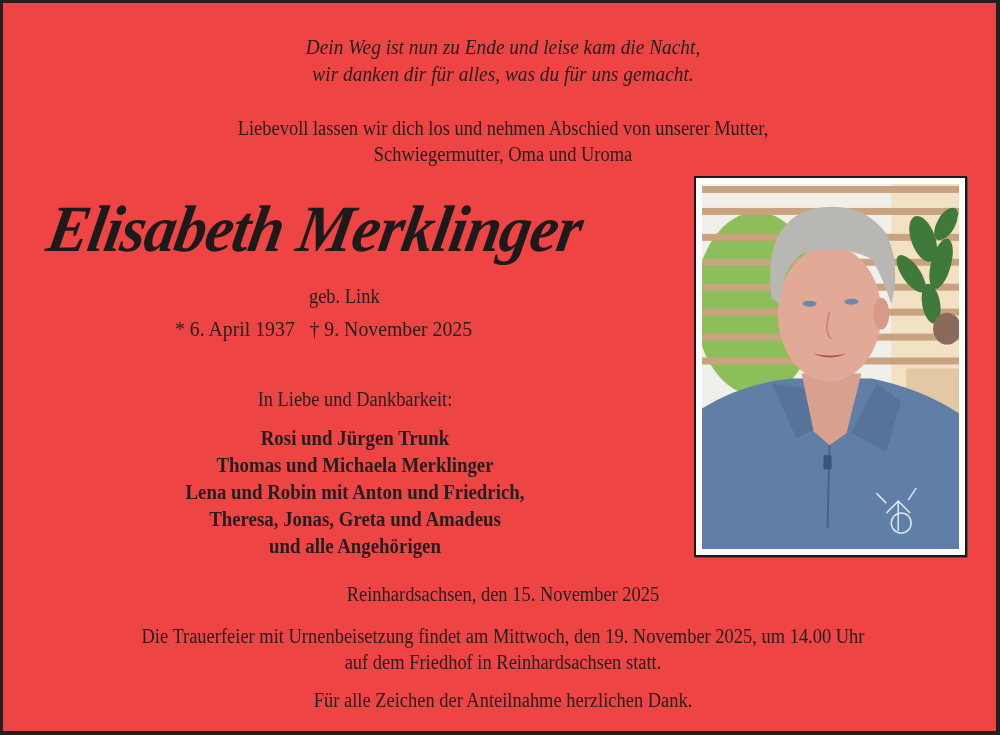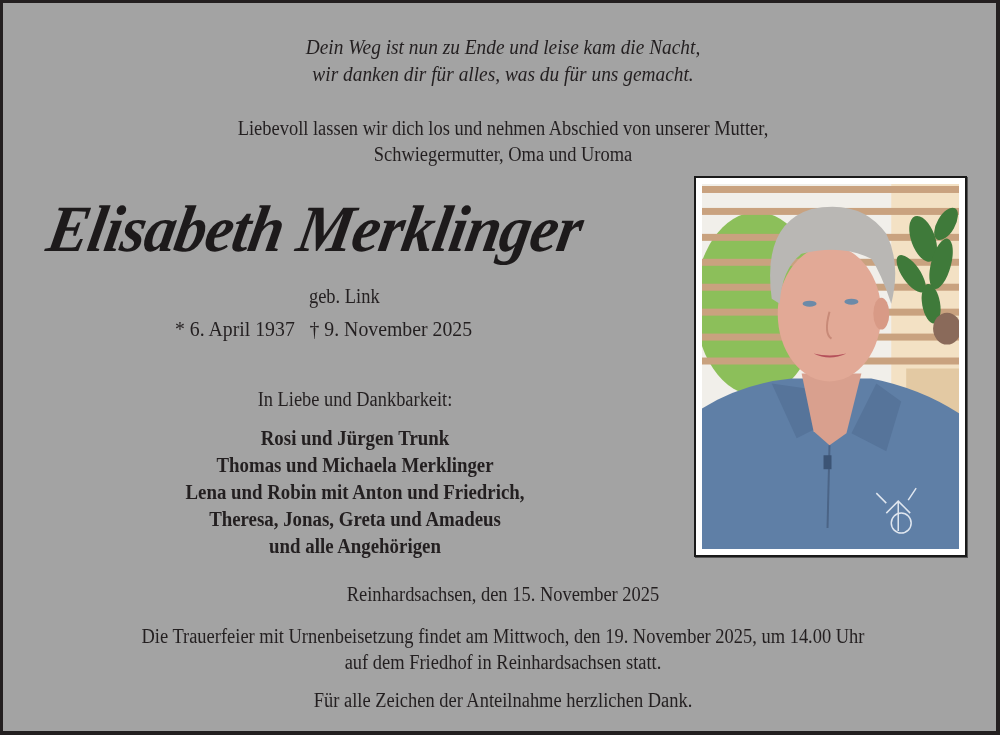--- a/index.html
+++ b/index.html
@@ -1,21 +1,21 @@
 <!DOCTYPE html>
 <html><head>
 <meta charset="utf-8">
 <style>
   html, body { margin: 0; padding: 0; background: #ffffff; }
   body { width: 1000px; height: 735px; overflow: hidden; position: relative; }
   .card {
     position: absolute; left: 0; top: 0;
     width: 1000px; height: 735px; box-sizing: border-box;
     border: 3px solid #231f20; border-right-width: 4px; border-bottom-width: 4px;
-    background: #a3a3a3;
+    background: #ef4444;
     color: #231f20;
     font-family: "Liberation Serif", "DejaVu Serif", serif;
     padding-left: 44px;
   }
   .line {
     position: absolute; white-space: nowrap;
     transform-origin: center top;
   }
   .center-full { left: 0; width: 1000px; text-align: center; }
   .verse { font-style: italic; font-size: 22px; transform: scaleX(0.88); }

